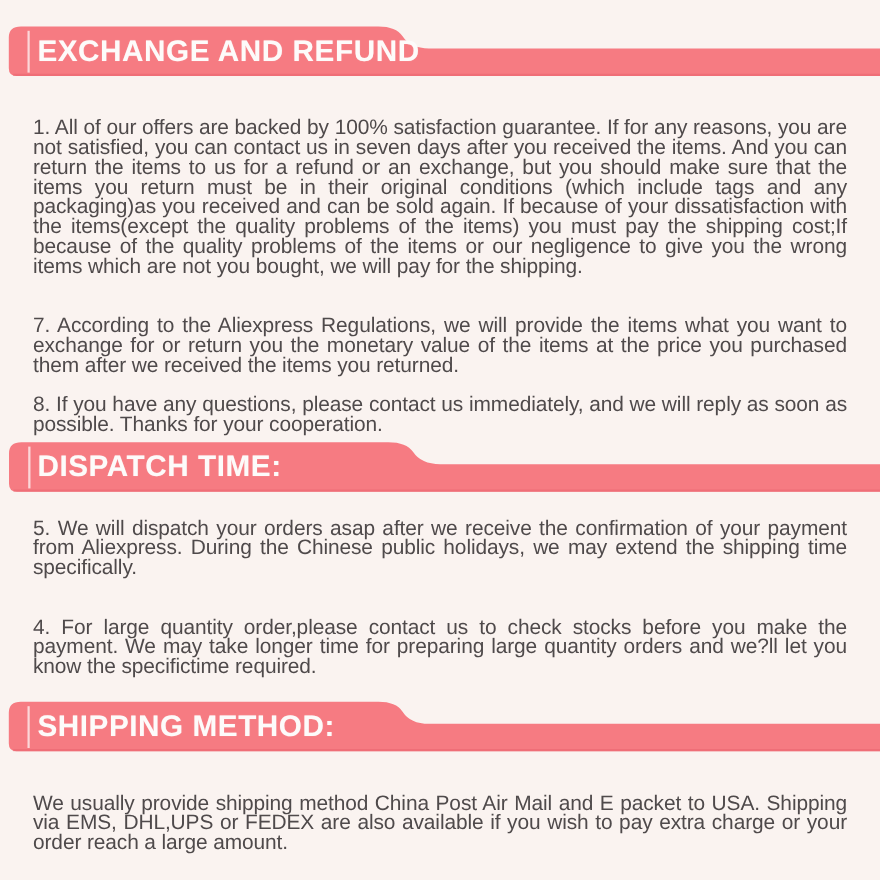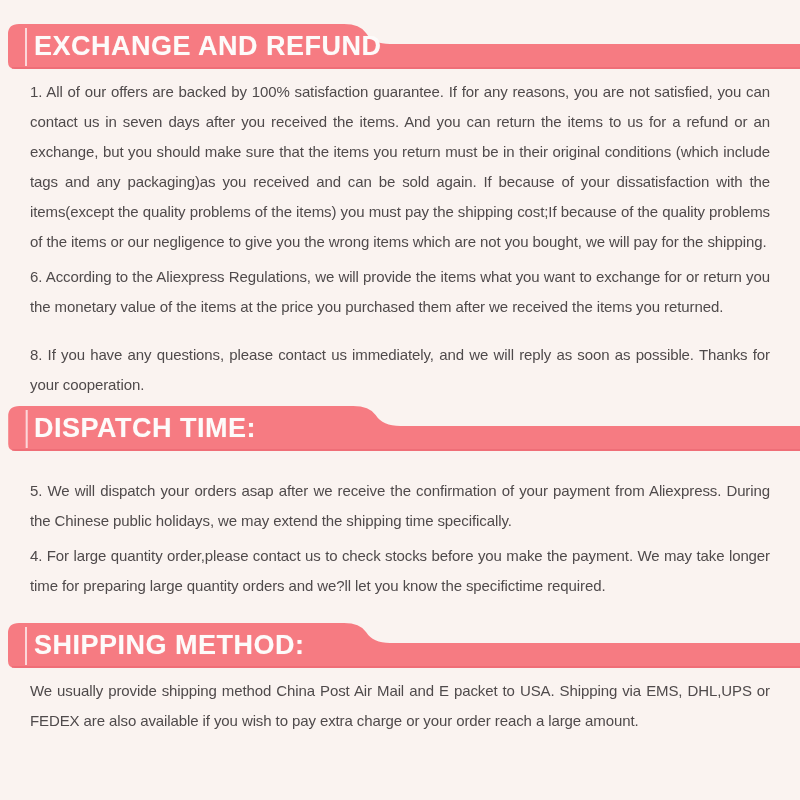--- a/index.html
+++ b/index.html
@@ -40,23 +40,23 @@
     font-size: 27px;
     font-weight: bold;
     letter-spacing: 0.5px;
     color: var(--banner-text-color, #fdfbfa);
     text-shadow: 0 0 1px rgba(255,255,255,0.4);
   }
   .content {
     padding: 0 30px;
   }
   .para {
-    margin: 5px 0 0 0;
-    font-size: 15px;
-    line-height: 30px;
+    margin: 36px 0 0 0;
+    font-size: 19px;
+    line-height: 18px;
     text-align: justify;
     letter-spacing: -0.1px;
   }
   
   .mt-20  { margin-top: 20px; }
   .mt-18  { margin-top: 18px; }
   .mt-22  { margin-top: 22px; }
   .mt-2   { margin-top: 2px; padding-left: 21px; }
 </style>
 </head>
@@ -67,21 +67,21 @@
   <div class="banner mt-20">
     <svg class="banner-shape" viewBox="0 0 800 52" preserveAspectRatio="none" aria-hidden="true">
       <path d="M8,14 Q8,4 19,4 L344,4 Q360,4 366,13 Q373,24 390,24 L800,24 L800,49 L15,49 Q8,49 8,42 Z" fill="currentColor"></path>
       <path d="M12,48 L800,48" stroke="#e9646f" stroke-width="2" fill="none" opacity="0.55"></path>
       <line x1="26" y1="8" x2="26" y2="46" stroke="#ffffff" stroke-width="2" opacity="0.7"></line>
     </svg>
     <h2 class="banner-title">EXCHANGE AND REFUND</h2>
   </div>
   <div class="content">
     <p class="para">1. All of our offers are backed by 100% satisfaction guarantee. If for any reasons, you are not satisfied, you can contact us in seven days after you received the items. And you can return the items to us for a refund or an exchange, but you should make sure that the items you return must be in their original conditions (which include tags and any packaging)as you received and can be sold again. If because of your dissatisfaction with the items(except the quality problems of the items) you must pay the shipping cost;If because of the quality problems of the items or our negligence to give you the wrong items which are not you bought, we will pay for the shipping.</p>
-    <p class="para">6. According to the Aliexpress Regulations, we will provide the items what you want to exchange for or return you the monetary value of the items at the price you purchased them after we received the items you returned.</p>
+    <p class="para">7. According to the Aliexpress Regulations, we will provide the items what you want to exchange for or return you the monetary value of the items at the price you purchased them after we received the items you returned.</p>
     <p class="para mt-18">8. If you have any questions, please contact us immediately, and we will reply as soon as possible. Thanks for your cooperation.</p>
   </div>
 
   <div class="banner mt-2">
     <svg class="banner-shape" viewBox="0 0 800 52" preserveAspectRatio="none" aria-hidden="true">
       <path d="M8,14 Q8,4 19,4 L344,4 Q360,4 366,13 Q373,24 390,24 L800,24 L800,49 L15,49 Q8,49 8,42 Z" fill="currentColor"></path>
       <path d="M12,48 L800,48" stroke="#e9646f" stroke-width="2" fill="none" opacity="0.55"></path>
       <line x1="26" y1="8" x2="26" y2="46" stroke="#ffffff" stroke-width="2" opacity="0.7"></line>
     </svg>
     <h2 class="banner-title">DISPATCH TIME:</h2>

